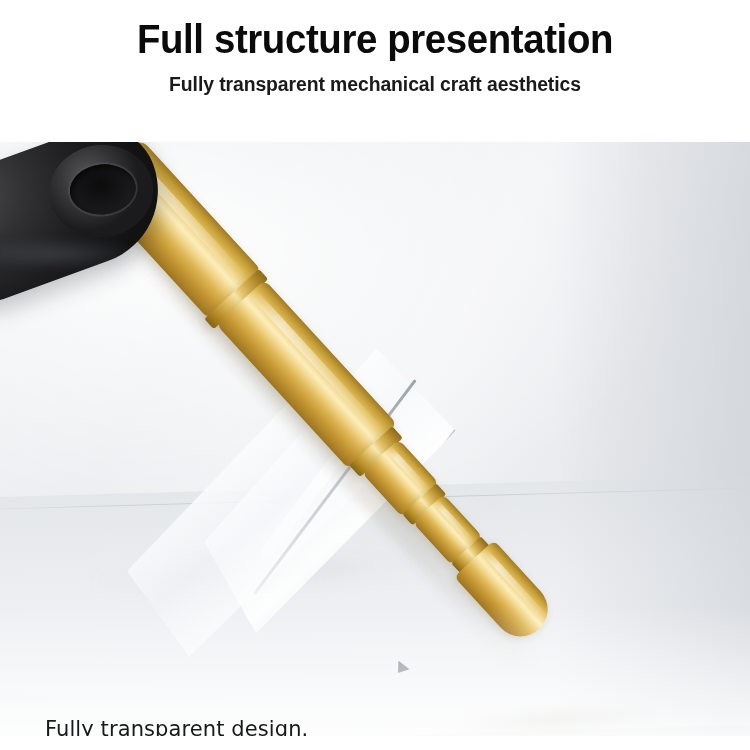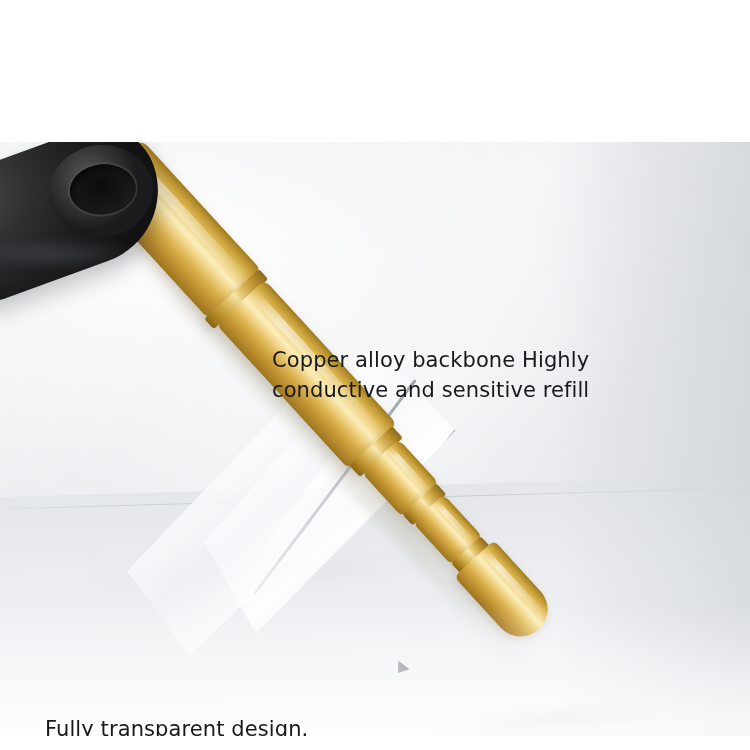--- a/index.html
+++ b/index.html
@@ -171,20 +171,24 @@
     letter-spacing:.1px;white-space:pre-line;
   }
   .note-top{left:272px;top:203px;}
   .note-bottom{left:45px;top:572px;line-height:31px;}
 </style>
 </head>
 <body>
 
 <div id="page">
 
+  <div class="header">
+    <div class="title">Full structure presentation</div>
+    <div class="subtitle">Fully transparent mechanical craft aesthetics</div>
+  </div>
 
   <div class="photo">
 
     <div class="table-plane"></div>
     <div class="backdrop-seam"></div>
     <div class="table-soft-shadow"></div>
 
     <div class="acryl">
       <div class="acryl-sheet sheet-b"></div>
       <div class="acryl-sheet sheet-a"></div>
@@ -223,20 +227,18 @@
     <div class="cap">
       <div class="cap-body"></div>
       <div class="cap-lip"></div>
       <div class="cap-mouth"></div>
     </div>
     <div class="cap-shadow"></div>
 
     <div class="vignette-r"></div>
     <div class="vignette-b"></div>
 
-    <div class="note note-top">Copper alloy backbone Highly
-conductive and sensitive refill</div>
     <div class="note note-bottom">Fully transparent design.
 visible reassurance,
 visible mechanical sense</div>
   </div>
 
 </div>
 
 </body></html>

